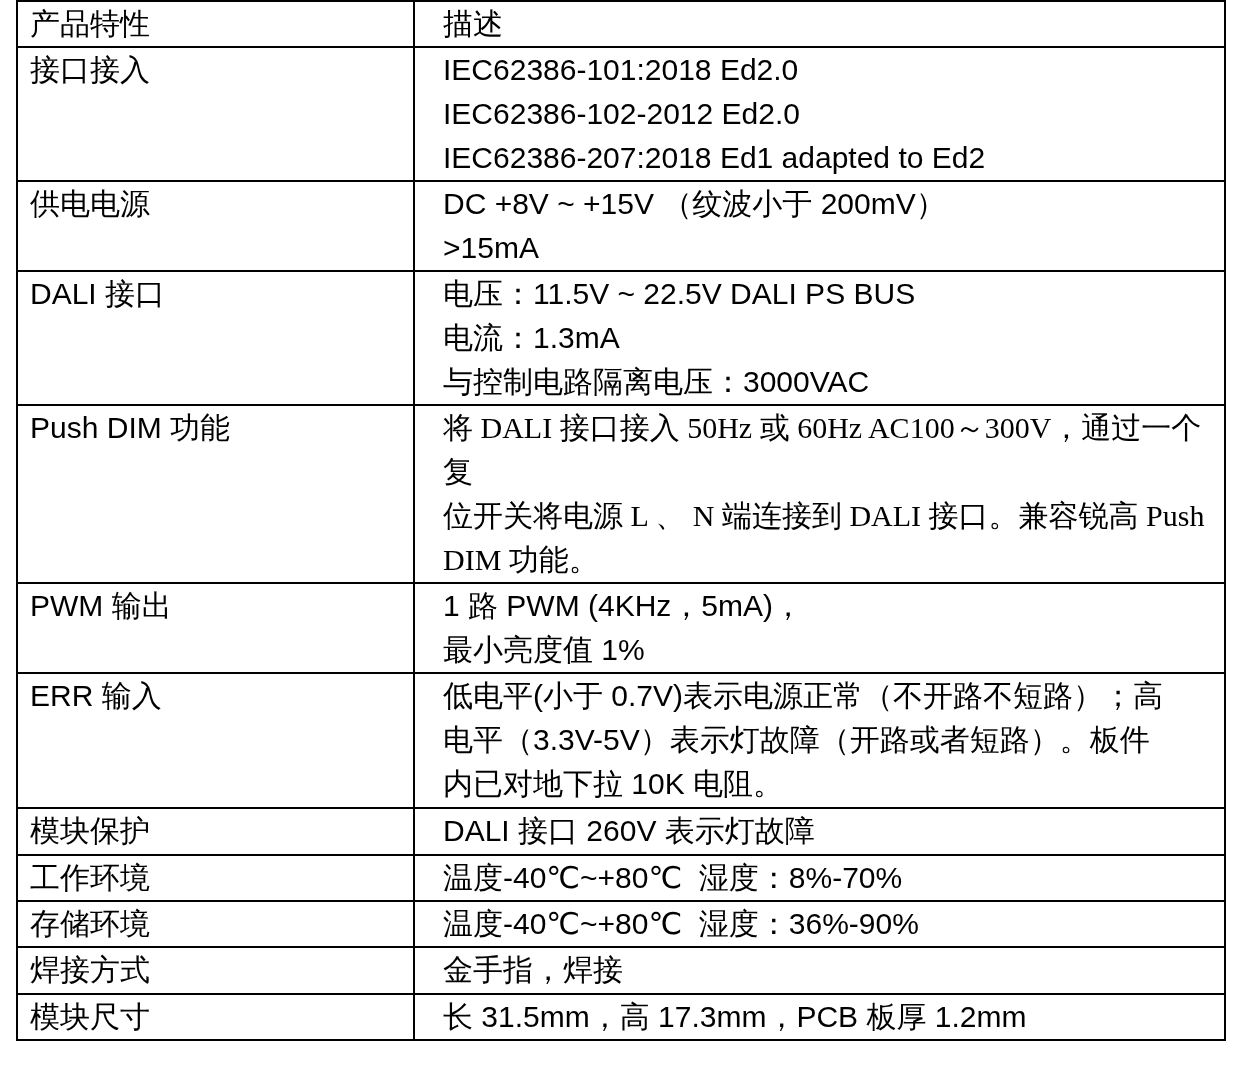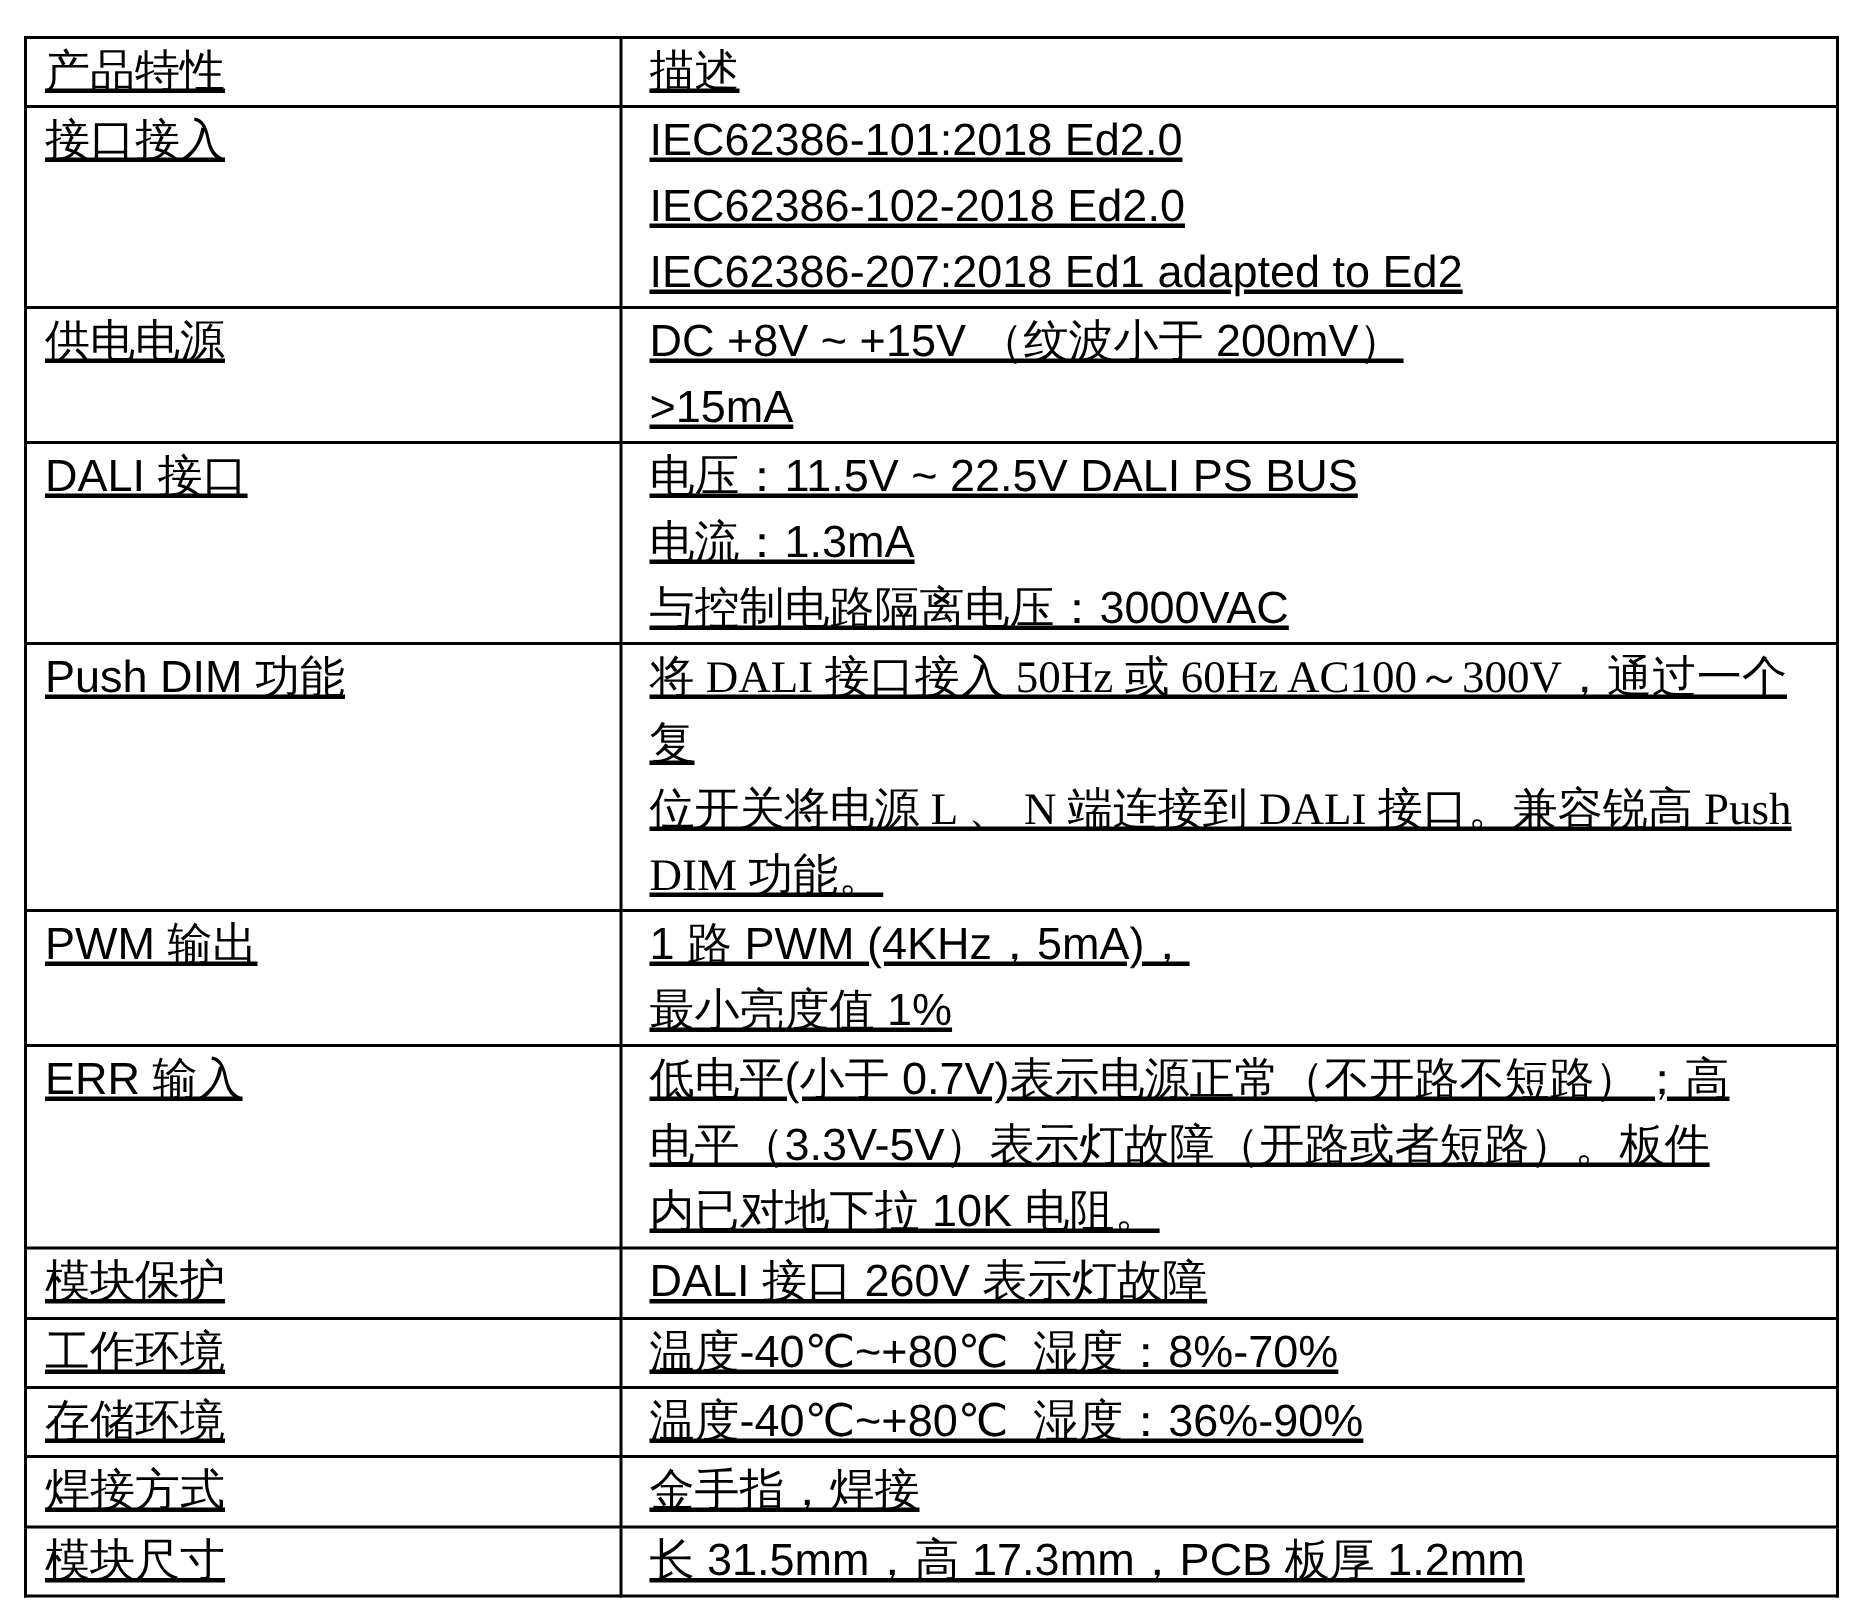--- a/index.html
+++ b/index.html
@@ -5,36 +5,35 @@
   * { margin: 0; padding: 0; box-sizing: border-box; }
   html, body {
     background: #ffffff;
     width: 1234px;
     height: 1071px;
     overflow: hidden;
   }
   .spec-table {
     border-collapse: collapse;
     table-layout: fixed;
-    margin: 24px 0 0 16px;
+    margin: 0 0 0 16px;
     width: 1208px;
-    text-decoration: underline;
   }
   .spec-table col.c1 { width: 397px; }
   .spec-table col.c2 { width: 811px; }
   .spec-table td {
     border: 2px solid #000000;
     vertical-align: top;
     padding: 0 6px 0 12px;
     font-size: 30px;
     line-height: 44px;
     color: #000000;
     overflow: hidden;
   }
-  .spec-table td.value { padding-left: 18px; }
+  .spec-table td.value { padding-left: 28px; }
   .ln, .lbl { white-space: pre-wrap; }
   
   .mixed { font-family: "Liberation Sans", "DejaVu Sans", serif; }
   .sans  { font-family: "Liberation Sans", "DejaVu Sans", sans-serif; }
   .serif { font-family: "Liberation Serif", "DejaVu Serif", serif; }
 </style>
 </head>
 <body>
 
 <table class="spec-table">
@@ -46,21 +45,21 @@
     <tr style="height:44px">
       <td class="label mixed"><span class="lbl">产品特性</span></td>
       <td class="value mixed">
           <div class="ln">描述</div>
         </td>
     </tr>
     <tr style="height:134px">
       <td class="label mixed"><span class="lbl">接口接入</span></td>
       <td class="value sans">
         <div class="ln">IEC62386-101:2018 Ed2.0</div>
-        <div class="ln">IEC62386-102-2018 Ed2.0</div>
+        <div class="ln">IEC62386-102-2012 Ed2.0</div>
         <div class="ln">IEC62386-207:2018 Ed1 adapted to Ed2</div>
       </td>
     </tr>
     <tr style="height:90px">
       <td class="label mixed"><span class="lbl">供电电源</span></td>
       <td class="value mixed">
         <div class="ln">DC +8V ~ +15V （纹波小于 200mV）</div>
         <div class="ln">&gt;15mA</div>
       </td>
     </tr>

